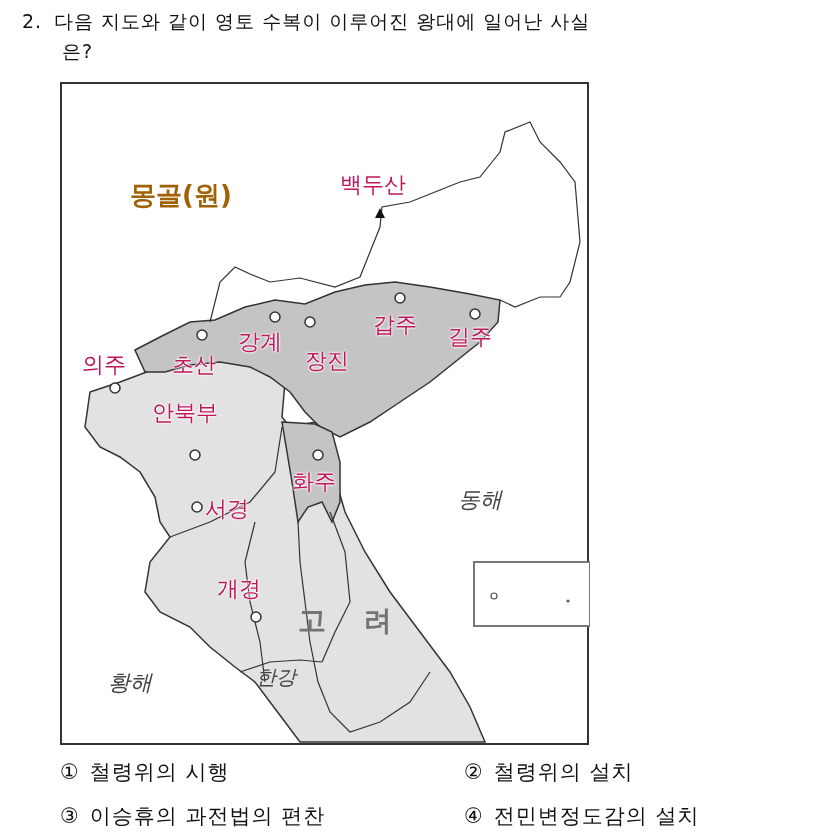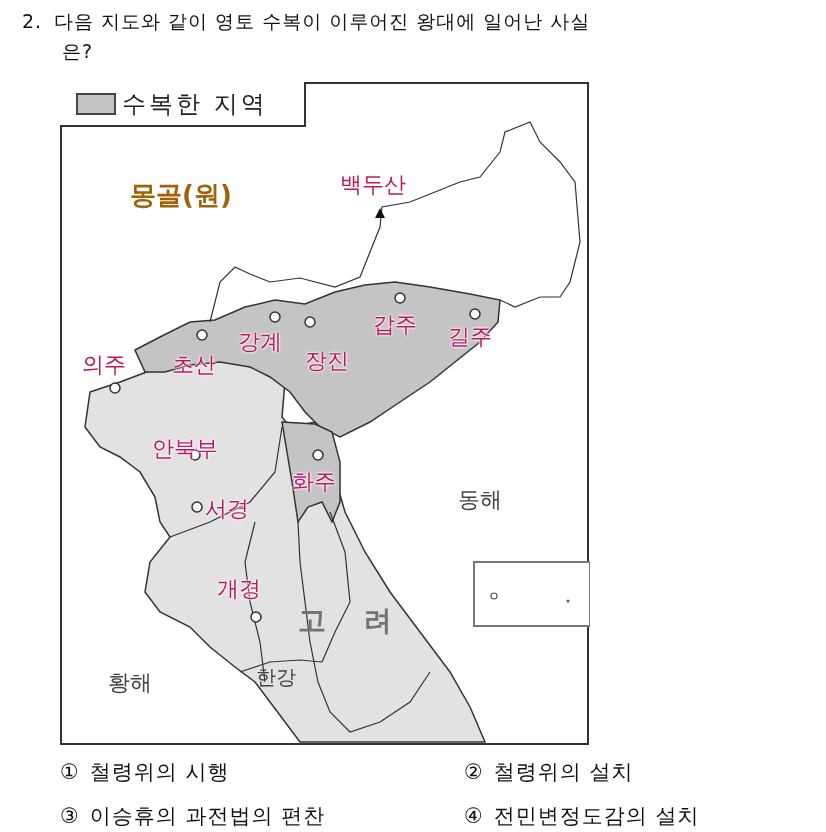--- a/index.html
+++ b/index.html
@@ -8,21 +8,21 @@
   .question { position: absolute; left: 22px; top: 6px; width: 790px;
               font-size: 19px; line-height: 30px; letter-spacing: 1px; }
   .question .num { display: inline-block; width: 32px; }
   .question .line2 { padding-left: 40px; display: block; }
   .map-wrap { position: absolute; left: 60px; top: 82px; width: 530px; height: 663px; }
   .map-wrap svg { position: absolute; left: 0; top: 0; }
   .lbl { position: absolute; font-size: 22px; white-space: nowrap; }
   .lbl.halo { color: #be185d; text-shadow: 0 0 2px #fff, 0 0 2px #fff, 0 0 3px #fff; }
   .lbl.bold { font-weight: bold; font-size: 26px; color: #a16207; }
   .lbl.big { font-weight: bold; font-size: 28px; letter-spacing: 14px; color: #737373; }
-  .lbl.sea { color: #444; font-size: 22px; text-align: right; }
+  .lbl.sea { font-style: italic; color: #444; font-size: 22px; text-align: right; }
   .legend { position: absolute; left: 0; top: 0; width: 246px; height: 45px;
             border-right: 2px solid #333; border-bottom: 2px solid #333;
             display: flex; align-items: center; padding-left: 16px; box-sizing: border-box; background: #fff; }
   .legend .swatch { width: 40px; height: 22px; background: #c4c4c4; border: 2px solid #444; margin-right: 6px; box-sizing: border-box; }
   .legend .text { font-size: 24px; letter-spacing: 3px; color: #222; }
   .choices { position: absolute; left: 60px; top: 758px; width: 740px; font-size: 21px; letter-spacing: 1px; }
   .choice { position: absolute; white-space: nowrap; }
   .choice .mark { margin-right: 10px; }
 </style>
 </head>
@@ -65,34 +65,30 @@
       <circle cx="196" cy="535" r="5"></circle>
     </g>
 
     <polygon points="320,126 315,136 325,136" fill="#111"></polygon>
 
     <rect x="414" y="480" width="116" height="64" fill="#fff" stroke="#777" stroke-width="2"></rect>
     <circle cx="434" cy="514" r="3" fill="none" stroke="#555" stroke-width="1.2"></circle>
     <circle cx="508" cy="519" r="1.5" fill="#555"></circle>
   </svg>
 
-  <div class="legend">
-    <span class="swatch"></span>
-    <span class="text">수복한 지역</span>
-  </div>
 
   <span class="lbl bold" style="left:70px; top:96px;">몽골(원)</span>
   <span class="lbl halo" style="left:280px; top:88px;">백두산</span>
   <span class="lbl halo" style="left:22px; top:268px;">의주</span>
   <span class="lbl halo" style="left:112px; top:268px;">초산</span>
   <span class="lbl halo" style="left:178px; top:245px;">강계</span>
   <span class="lbl halo" style="left:245px; top:248px;margin-top:16px;">장진</span>
   <span class="lbl halo" style="left:313px; top:228px;">갑주</span>
   <span class="lbl halo" style="left:388px; top:240px;">길주</span>
-  <span class="lbl halo" style="left:92px; top:352px;">안북부</span>
+  <span class="lbl halo" style="left:92px; top:316px;">안북부</span>
   <span class="lbl halo" style="left:232px; top:385px;">화주</span>
   <span class="lbl halo" style="left:145px; top:412px;">서경</span>
   <span class="lbl sea" style="left:398px; top:403px;">동해</span>
   <span class="lbl halo" style="left:157px; top:492px;">개경</span>
   <span class="lbl big" style="left:238px; top:520px;">고 려</span>
   <span class="lbl sea" style="left:48px; top:586px;">황해</span>
   <span class="lbl sea" style="left:196px; top:582px; font-size:20px;">한강</span>
 </div>
 
 <div class="choices">

